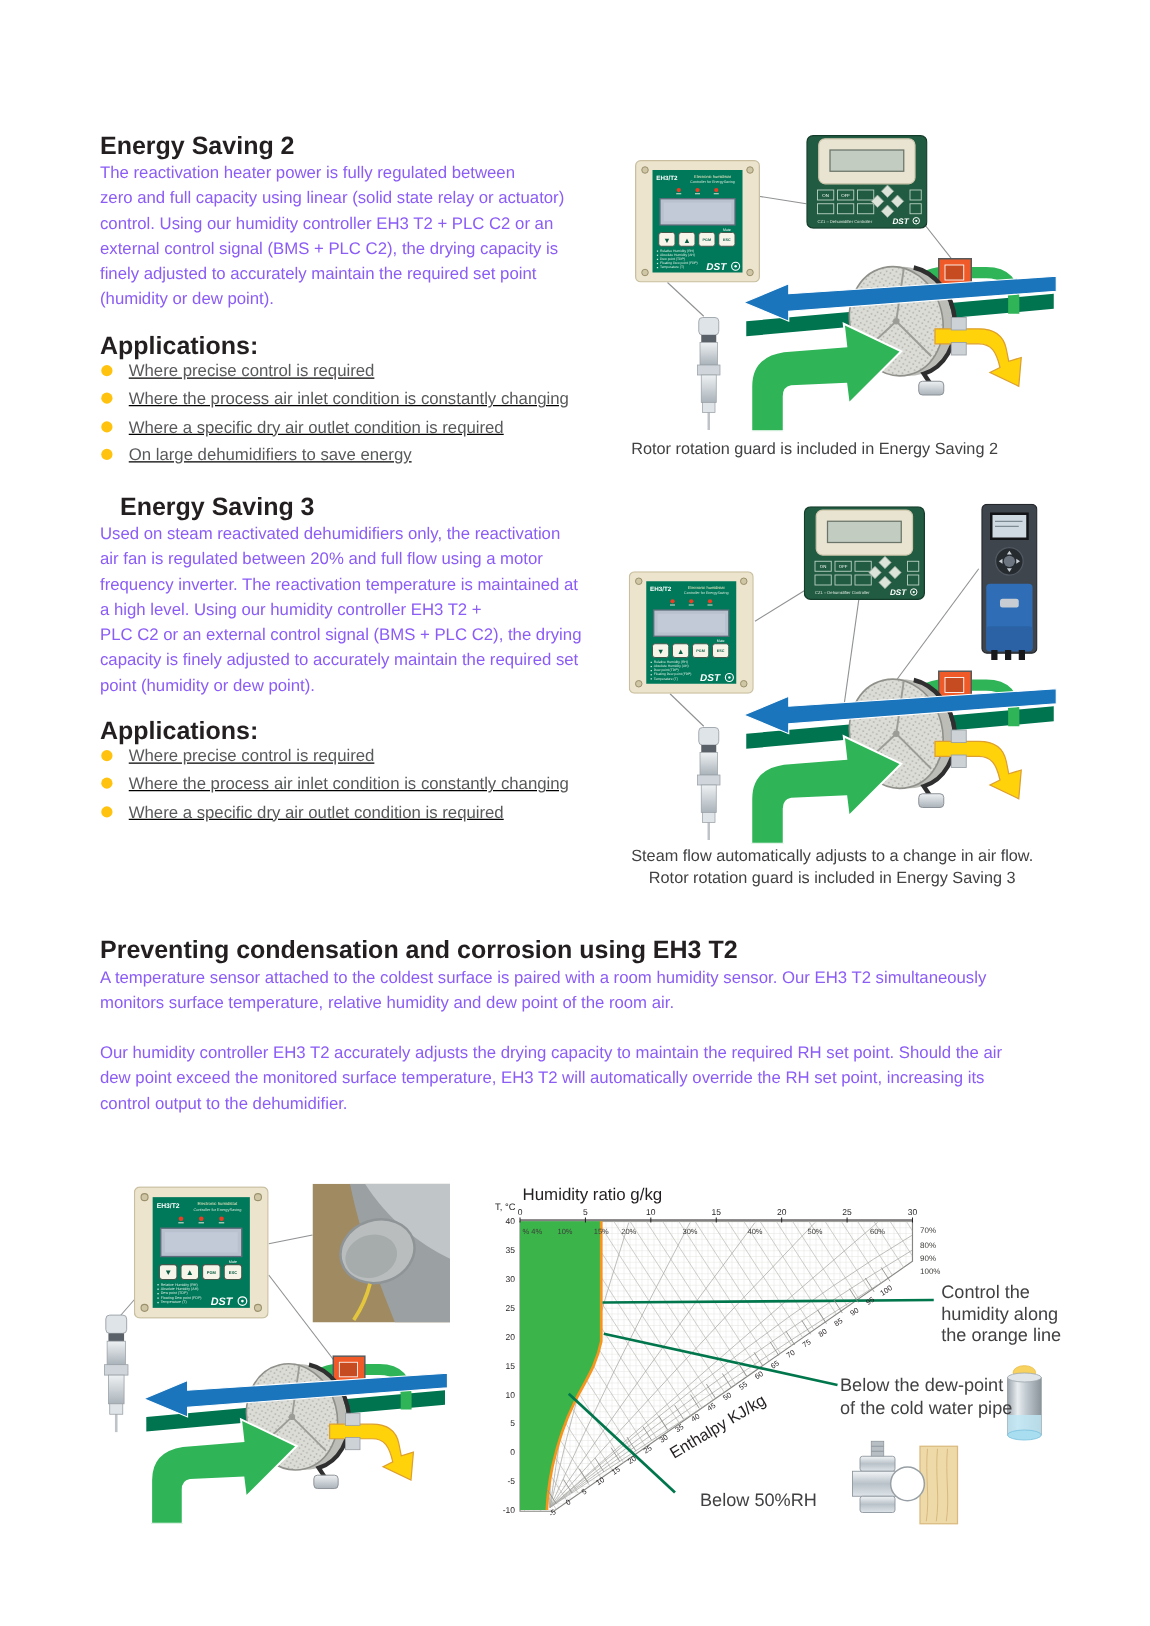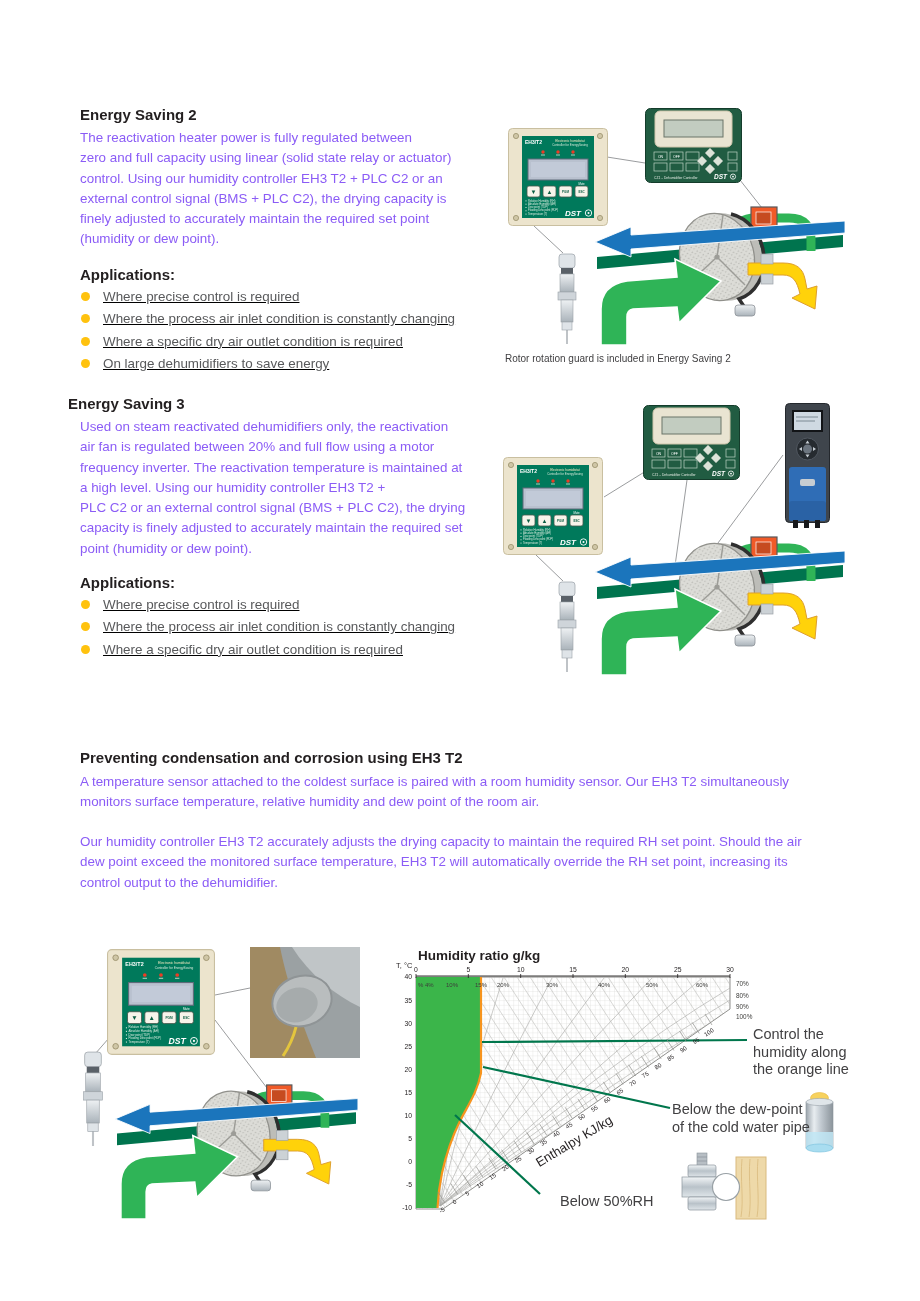--- a/index.html
+++ b/index.html
@@ -1,28 +1,28 @@
 <!DOCTYPE html>
 <html><head>
 <meta charset="utf-8">
 <style>
   html,body{margin:0;padding:0;background:#fff;}
   .page{position:relative;width:920px;height:1301px;background:#ffffff;overflow:hidden;
         font-family:"Liberation Sans",sans-serif;}
   .abs{position:absolute;}
-  .sec{position:absolute;margin:0;font-size:15px;font-weight:bold;color:#231f20;}
+  .sec{position:absolute;margin:0;font-size:20px;font-weight:bold;color:#231f20;}
   .body{position:absolute;font-size:13.4px;line-height:20.3px;color:#8b5cf6;white-space:pre-line;}
   .apps{position:absolute;margin:0;padding:0;list-style:none;text-decoration:underline;}
   .apps li{display:flex;align-items:flex-start;margin-bottom:8.4px;font-size:13.4px;color:#58595b;line-height:14px;}
   .dot{width:9px;height:9px;border-radius:50%;background:#ffc20e;margin:2px 13px 0 1px;flex:0 0 9px;}
-  .caption{position:absolute;font-size:10px;color:#414042;line-height:16.5px;text-align:center;}
+  .caption{position:absolute;font-size:13px;color:#414042;line-height:16.5px;text-align:center;}
   .caption span{display:block;}
   .ann{position:absolute;font-size:14.5px;color:#414042;line-height:17.5px;white-space:pre-line;}
   .grp{position:absolute;}
-  .chart-title{position:absolute;font-size:13.5px;color:#231f20;font-weight:bold;}
+  .chart-title{position:absolute;font-size:13.5px;color:#231f20;}
   .ylab{position:absolute;font-size:7.5px;color:#231f20;}
   .enth{position:absolute;font-size:13px;color:#231f20;transform:rotate(-31deg);transform-origin:left top;}
   svg text{font-family:"Liberation Sans",sans-serif;}
 </style>
 </head>
 <body>
 
 <svg width="0" height="0" style="position:absolute">
   <defs>
     <pattern id="speck" width="5" height="5" patternUnits="userSpaceOnUse">
@@ -256,21 +256,21 @@
       </svg>
     <svg class="abs" style="left:56px;top:147px" width="22" height="92">
         <use href="#sensor"></use>
       </svg>
     <svg class="abs" style="left:93px;top:100px" width="255" height="140">
         <use href="#rotor"></use>
       </svg>
   </div>
   <div class="caption" style="left:505px;top:351px">Rotor rotation guard is included in Energy Saving 2</div>
 
-  <h2 class="sec" style="left:68px;top:395px">Energy Saving 3</h2>
+  <h2 class="sec" style="left:96px;top:395px">Energy Saving 3</h2>
   <div class="body" style="left:80px;top:417px;width:440px">Used on steam reactivated dehumidifiers only, the reactivation
 air fan is regulated between 20% and full flow using a motor
 frequency inverter. The reactivation temperature is maintained at
 a high level. Using our humidity controller EH3 T2 +
 PLC C2 or an external control signal (BMS + PLC C2), the drying
 capacity is finely adjusted to accurately maintain the required set
 point (humidity or dew point).</div>
   <h2 class="sec" style="left:80px;top:574px">Applications:</h2>
   <ul class="apps" style="left:80px;top:598px;width:440px">
     <li>
@@ -306,20 +306,22 @@
         <use href="#inverter"></use>
       </svg>
     <svg class="abs" style="left:56px;top:185px" width="22" height="92">
         <use href="#sensor"></use>
       </svg>
     <svg class="abs" style="left:93px;top:140px" width="255" height="140">
         <use href="#rotor"></use>
       </svg>
   </div>
   <div class="caption" style="left:505px;top:677px">
+    <span>Steam flow automatically adjusts to a change in air flow.</span>
+    <span>Rotor rotation guard is included in Energy Saving 3</span>
   </div>
 
   <h2 class="sec" style="left:80px;top:749px">Preventing condensation and corrosion using EH3 T2</h2>
   <div class="body" style="left:80px;top:772px;width:790px">A temperature sensor attached to the coldest surface is paired with a room humidity sensor. Our EH3 T2 simultaneously
 monitors surface temperature, relative humidity and dew point of the room air.</div>
   <div class="body" style="left:80px;top:832px;width:790px">Our humidity controller EH3 T2 accurately adjusts the drying capacity to maintain the required RH set point. Should the air
 dew point exceed the monitored surface temperature, EH3 T2 will automatically override the RH set point, increasing its
 control output to the dehumidifier.</div>
 
   <div class="grp" style="left:75px;top:940px;width:330px;height:300px">

